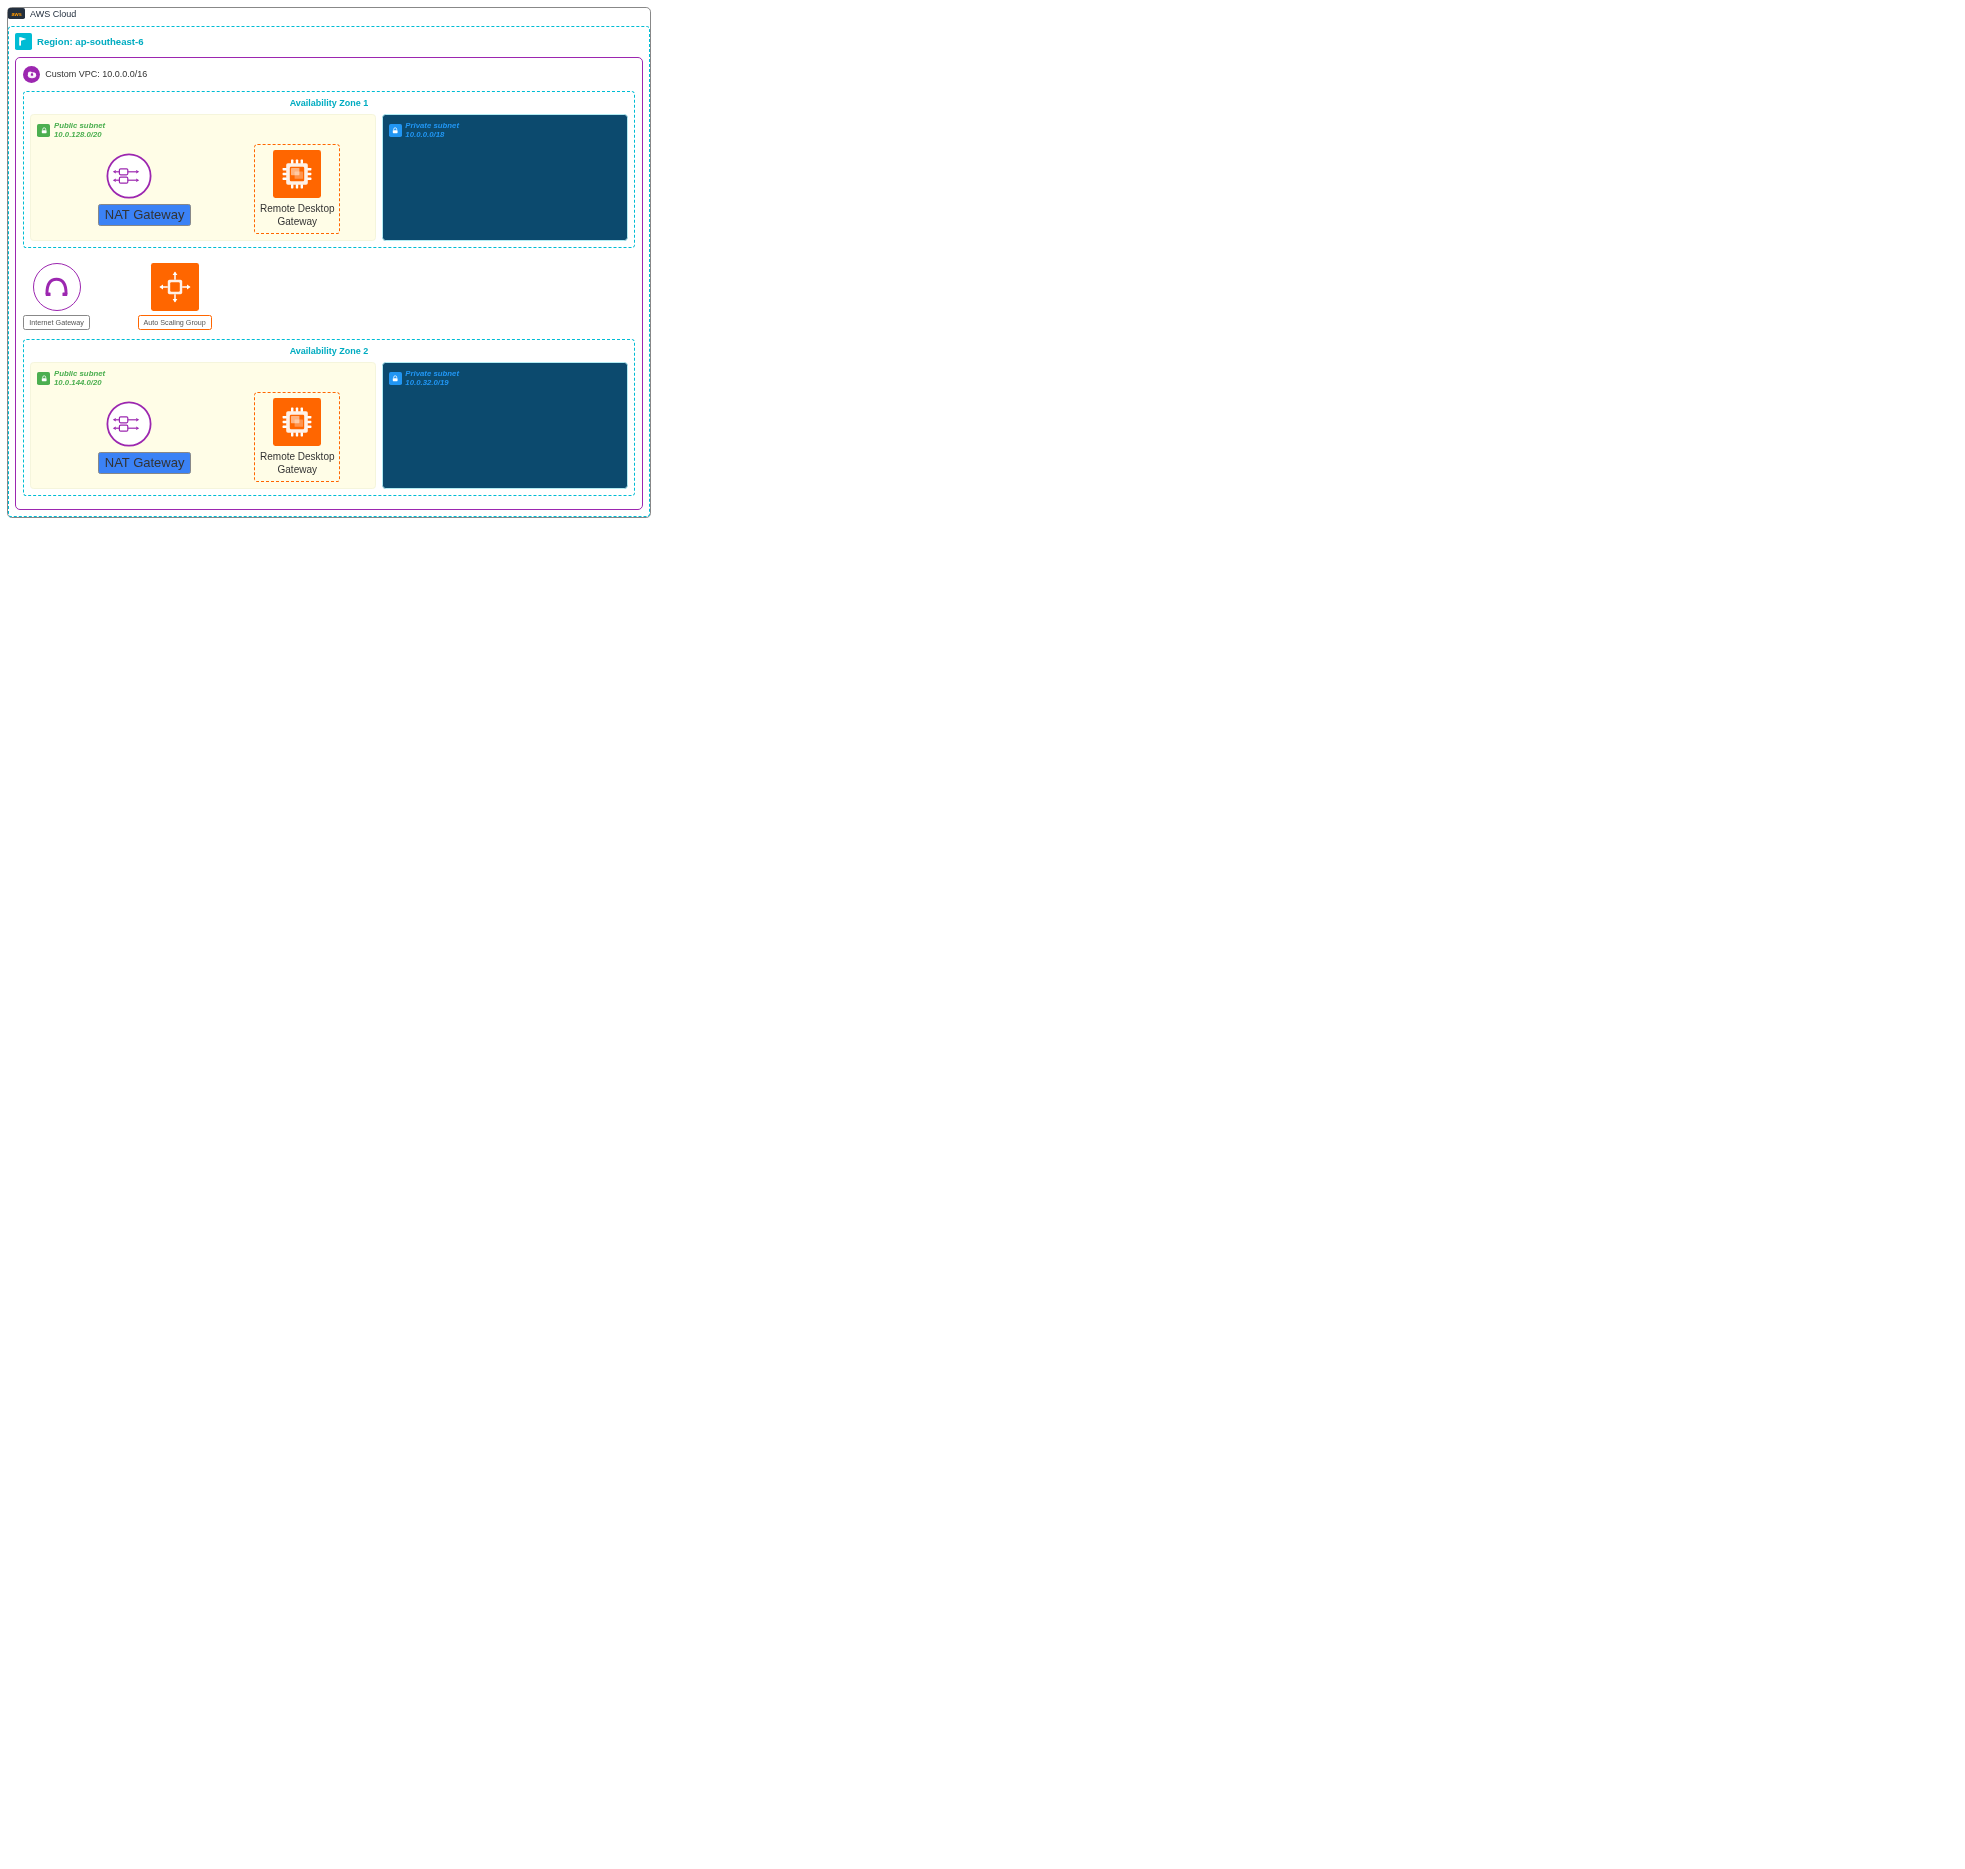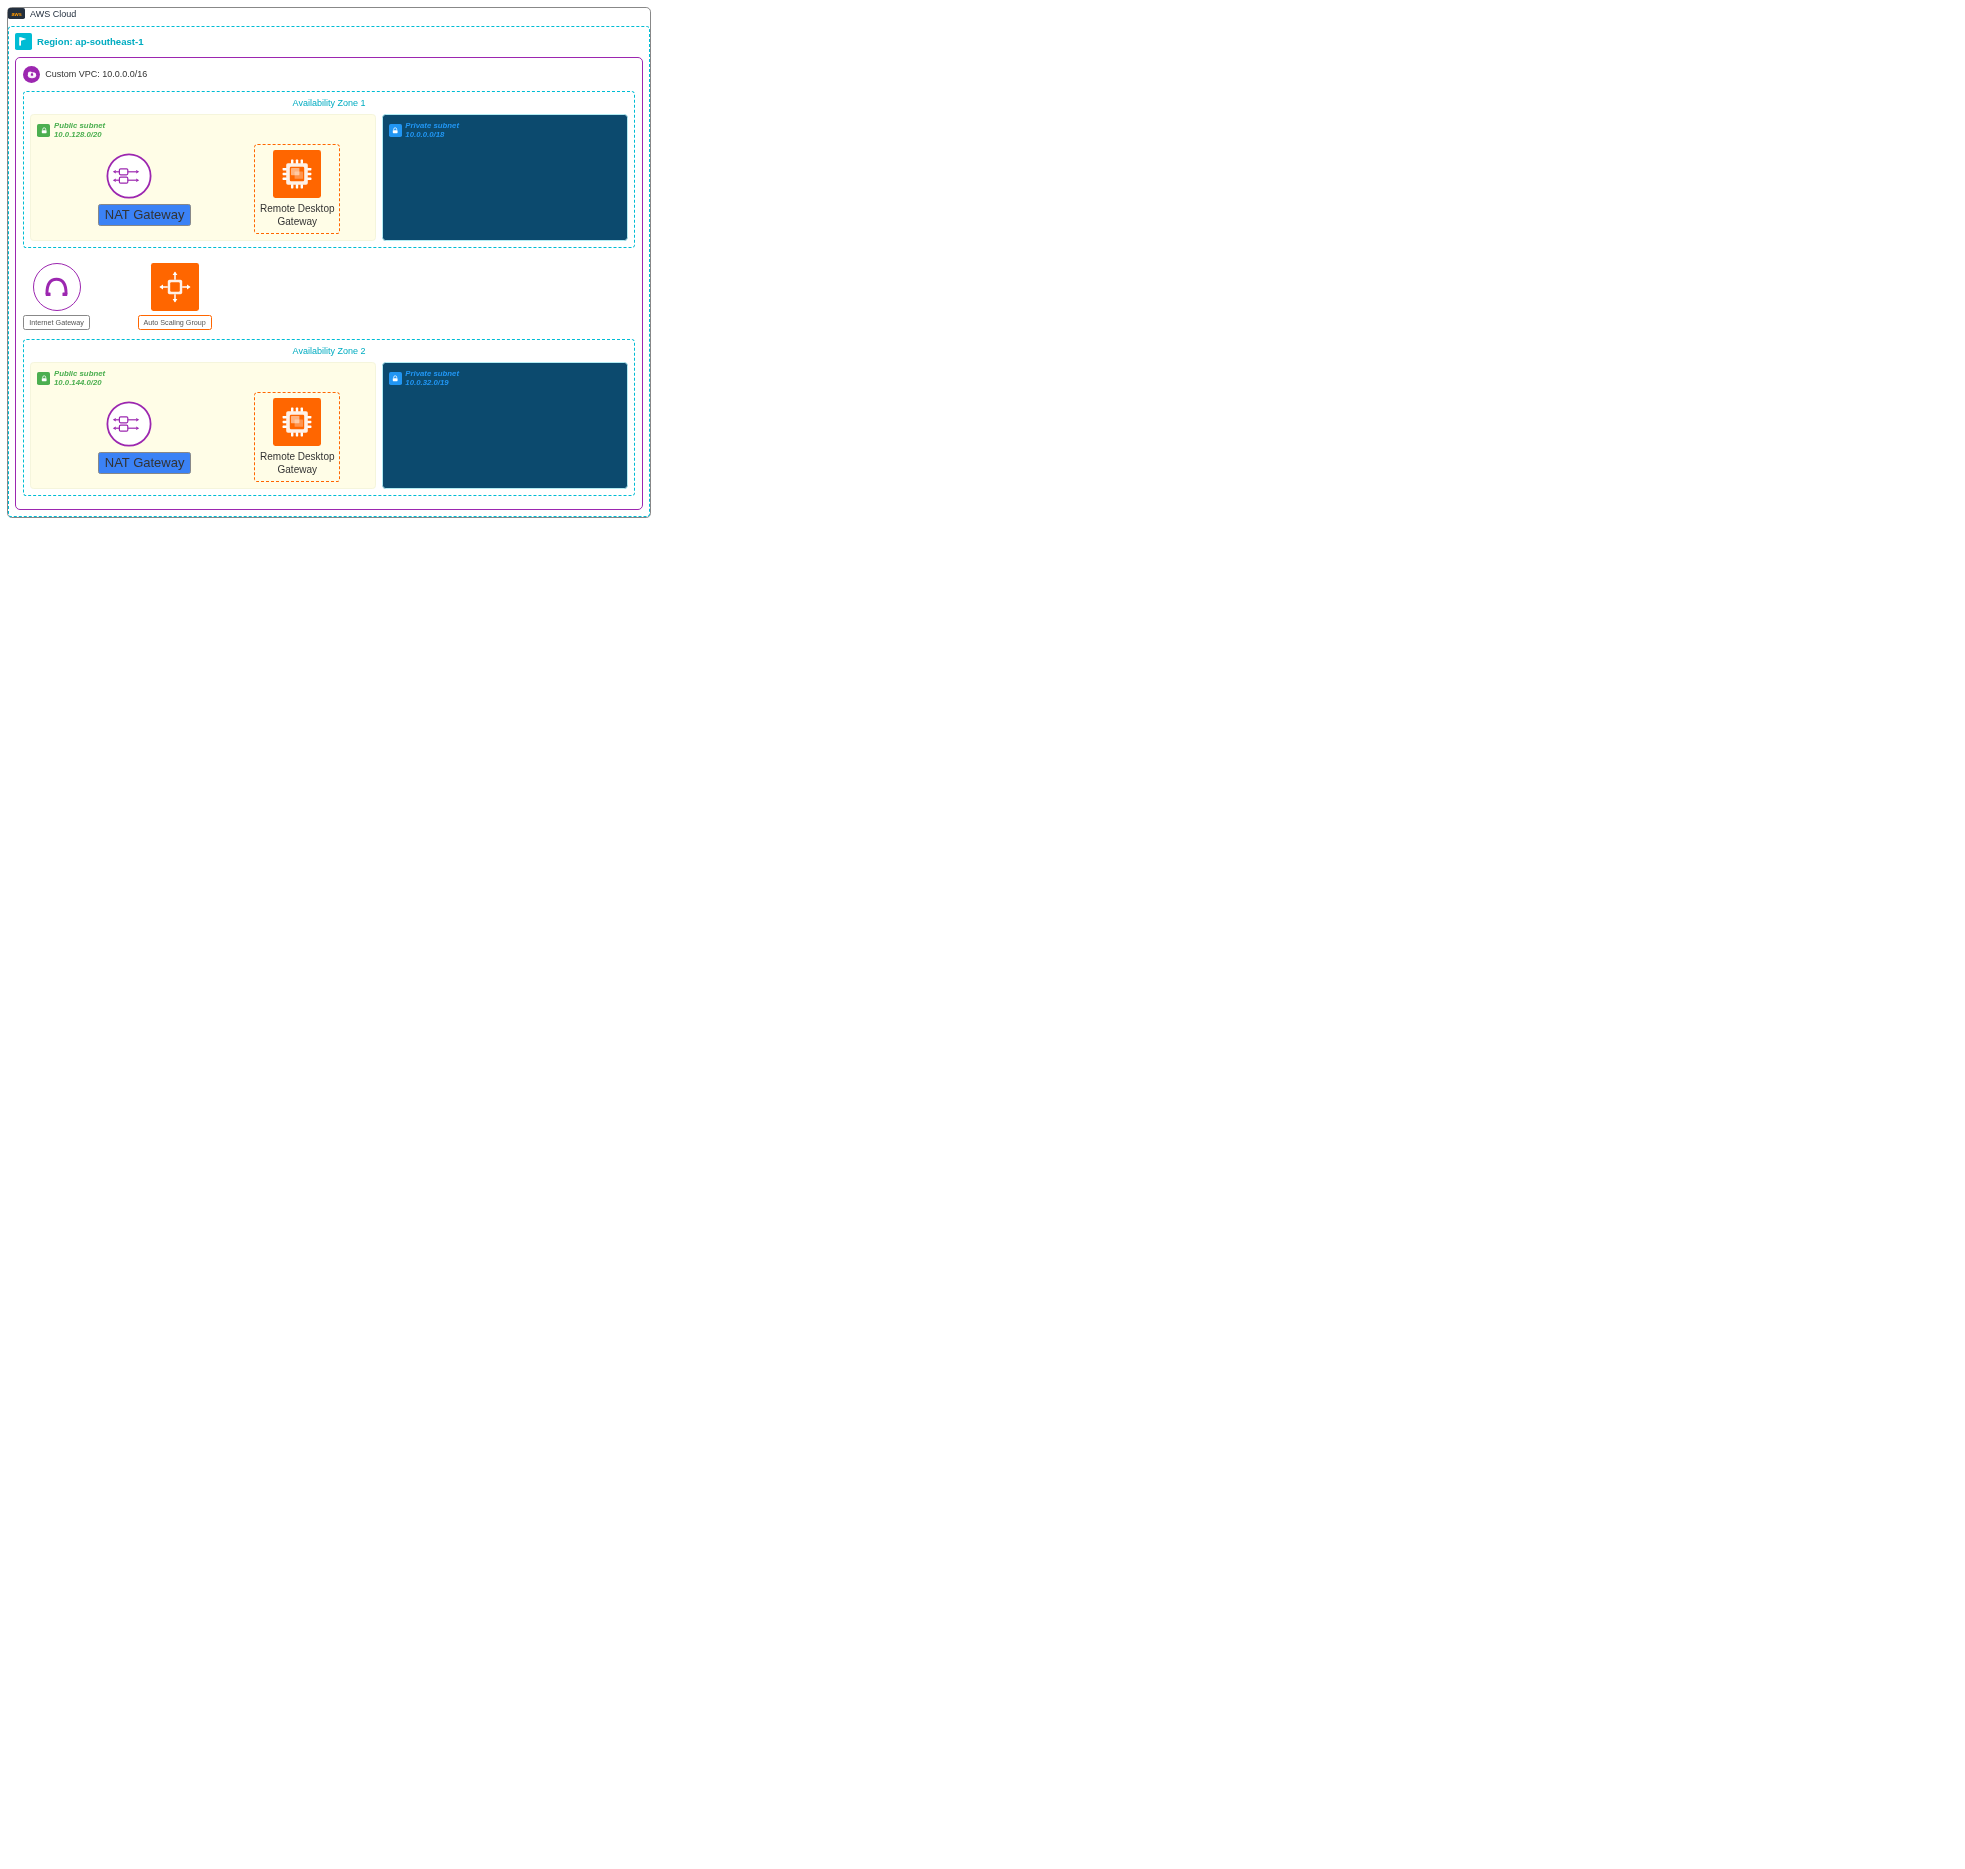--- a/index.html
+++ b/index.html
@@ -113,21 +113,21 @@
       border-radius: 3.6px;
       padding: 6px;
       margin-bottom: 6px;
       position: relative;
     }
 
     .az-title {
       text-align: center;
       color: #00ACC1;
       font-size: 9px;
-      font-weight: 400;
+      font-weight: 700;
       margin-bottom: 6px;
     }
 
     .az-row {
       display: flex;
       gap: 6px;
       align-items: stretch;
     }
 
     .public-subnet {
@@ -296,21 +296,21 @@
 
   <div class="region-container">
     <div class="region-header">
       <div class="region-icon">
 
         <svg width="10.8" height="10.8" viewBox="0 0 18 18" fill="none">
           <rect x="2" y="2" width="3" height="14" fill="white"></rect>
           <polygon points="5,2 14,5 5,8" fill="white"></polygon>
         </svg>
       </div>
-      <span class="region-title">Region: ap-southeast-1</span>
+      <span class="region-title">Region: ap-southeast-6</span>
     </div>
 
     <div class="vpc-container">
       <div class="vpc-header">
         <div class="vpc-icon">
 
           <svg width="12" height="12" viewBox="0 0 20 20" fill="none">
             <ellipse cx="10" cy="12" rx="7" ry="5" fill="white" opacity="0.9"></ellipse>
             <ellipse cx="7" cy="10" rx="4" ry="4" fill="white" opacity="0.9"></ellipse>
             <ellipse cx="13" cy="11" rx="3.5" ry="3.5" fill="white" opacity="0.9"></ellipse>

